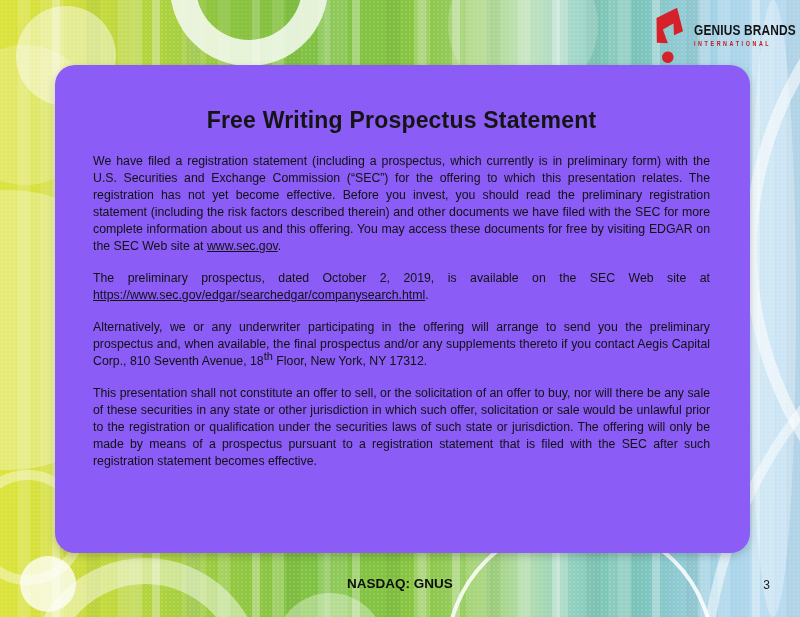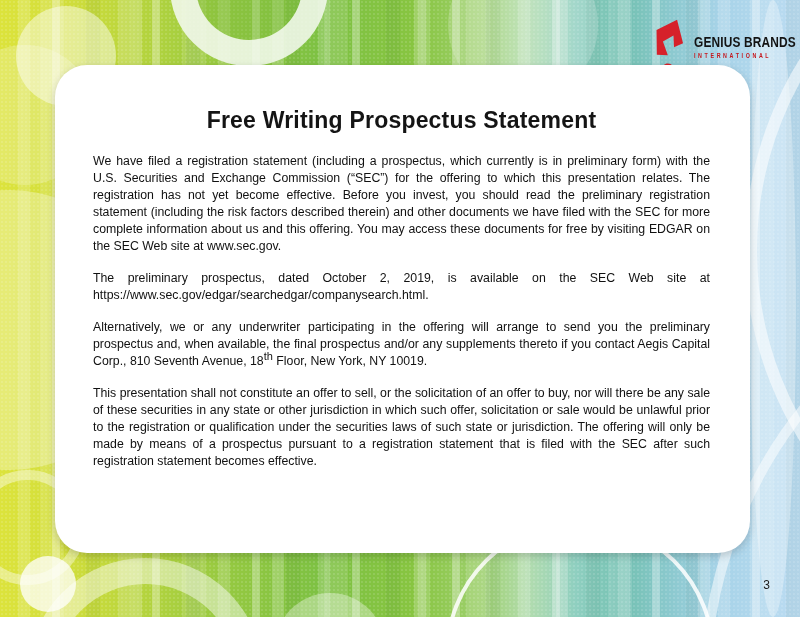--- a/index.html
+++ b/index.html
@@ -33,35 +33,35 @@
   .ring-bls {left:-30px;top:470px;width:115px;height:115px;border:10px solid rgba(255,255,255,.40);}
   .circ-bl  {left:20px;top:556px;width:56px;height:56px;background:rgba(255,255,255,.75);}
   .ring-blb {left:28px;top:558px;width:235px;height:235px;border:26px solid rgba(255,255,255,.45);}
   .circ-bm  {left:275px;top:593px;width:110px;height:110px;background:rgba(255,255,255,.35);}
   .ring-bm  {left:445px;top:520px;width:270px;height:270px;border:4px solid rgba(255,255,255,.85);}
   .circ-mrt {left:448px;top:-50px;width:150px;height:150px;background:rgba(255,255,255,.18);}
   .ring-r1  {left:745px;top:-110px;width:720px;height:720px;border:12px solid rgba(255,255,255,.55);}
   .ring-r2  {left:700px;top:235px;width:910px;height:910px;border:10px solid rgba(255,255,255,.50);}
   .band-r   {left:750px;top:0;width:46px;height:617px;border-radius:0;background:rgba(255,255,255,.30);}
   
-  .logo{position:absolute;left:650px;top:18px;width:146px;height:58px;display:flex;align-items:flex-start;}
+  .logo{position:absolute;left:650px;top:6px;width:146px;height:58px;display:flex;align-items:flex-start;}
   .logo svg{width:40px;height:58px;flex:none;}
   .logo-text{margin-left:4px;margin-top:17px;transform:scaleX(.82);transform-origin:left top;white-space:nowrap;}
   .logo-brand{font-weight:bold;font-size:14.5px;letter-spacing:.2px;color:#131313;line-height:15px;}
   .logo-intl{font-weight:bold;font-size:6.5px;letter-spacing:3.2px;color:#c4161c;margin-top:2px;}
   
   .panel{
     position:absolute;left:55px;top:65px;width:695px;height:488px;
-    background:#ffffff;border-radius:32px;box-shadow:0 3px 8px rgba(0,0,0,.18);
+    background:#8b5cf6;border-radius:20px;box-shadow:0 3px 8px rgba(0,0,0,.18);
     padding:42px 40px 8px 38px;box-sizing:border-box;
   }
   .title{margin:0 0 19px;text-align:center;font-size:23px;font-weight:bold;color:#141414;letter-spacing:.2px;}
   .paras p{margin:0 0 15px;font-size:12.3px;line-height:17px;text-align:justify;color:#111;}
   .paras sup{font-size:11px;line-height:0;}
-  .link{}
+  .link{text-decoration:underline;}
   
   .ticker{position:absolute;left:0;right:0;top:576px;text-align:center;font-weight:bold;font-size:13.5px;color:#0d0d0d;}
   .pagenum{position:absolute;right:30px;top:578px;font-size:12px;color:#1c1c1c;}
 </style>
 </head>
 <body>
 
 <div class="slide">
 
   <div class="bg">
@@ -91,20 +91,21 @@
       <div class="logo-brand">GENIUS BRANDS</div>
       <div class="logo-intl">INTERNATIONAL</div>
     </div>
   </div>
 
   <div class="panel">
     <h1 class="title">Free Writing Prospectus Statement</h1>
     <div class="paras" id="paragraphs">
         <p><span>We have filed a registration statement (including a prospectus, which currently is in preliminary form) with the U.S. Securities and Exchange Commission (“SEC”) for the offering to which this presentation relates. The registration has not yet become effective. Before you invest, you should read the preliminary registration statement (including the risk factors described therein) and other documents we have filed with the SEC for more complete information about us and this offering. You may access these documents for free by visiting EDGAR on the SEC Web site at </span><span class="link">www.sec.gov</span><span>.</span></p>
         <p><span>The preliminary prospectus, dated October 2, 2019, is available on the SEC Web site at </span><span class="link">https://www.sec.gov/edgar/searchedgar/companysearch.html</span><span>.</span></p>
-        <p><span>Alternatively, we or any underwriter participating in the offering will arrange to send you the preliminary prospectus and, when available, the final prospectus and/or any supplements thereto if you contact Aegis Capital Corp., 810 Seventh Avenue, 18</span><sup>th</sup><span> Floor, New York, NY 10019.</span></p>
+        <p><span>Alternatively, we or any underwriter participating in the offering will arrange to send you the preliminary prospectus and, when available, the final prospectus and/or any supplements thereto if you contact Aegis Capital Corp., 810 Seventh Avenue, 18</span><sup>th</sup><span> Floor, New York, NY 17312.</span></p>
         <p><span>This presentation shall not constitute an offer to sell, or the solicitation of an offer to buy, nor will there be any sale of these securities in any state or other jurisdiction in which such offer, solicitation or sale would be unlawful prior to the registration or qualification under the securities laws of such state or jurisdiction. The offering will only be made by means of a prospectus pursuant to a registration statement that is filed with the SEC after such registration statement becomes effective.</span></p>
       </div>
   </div>
 
+  <div class="ticker">NASDAQ: GNUS</div>
   <div class="pagenum">3</div>
 
 </div>
 
 </body></html>

